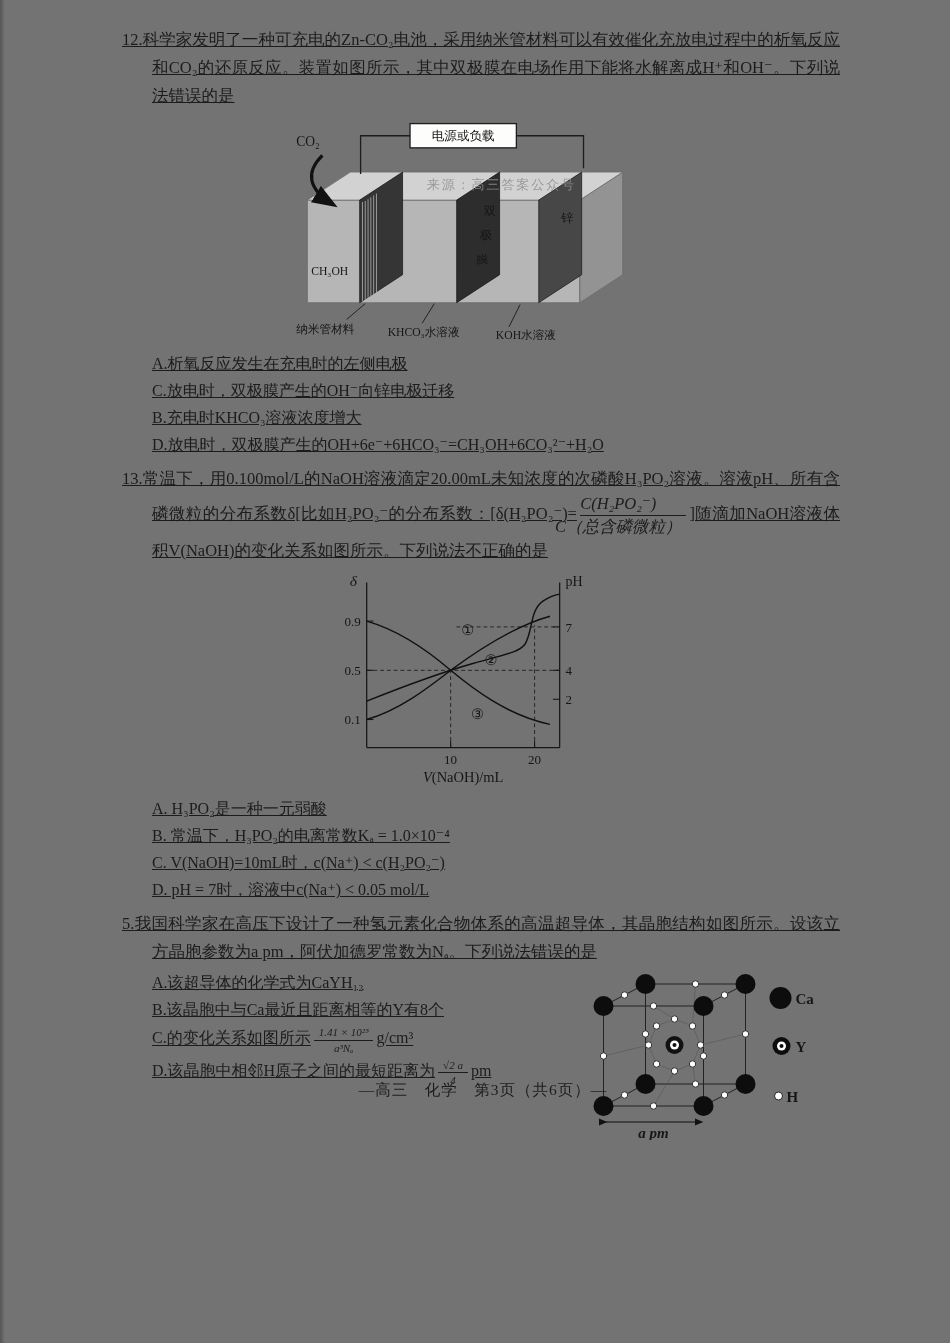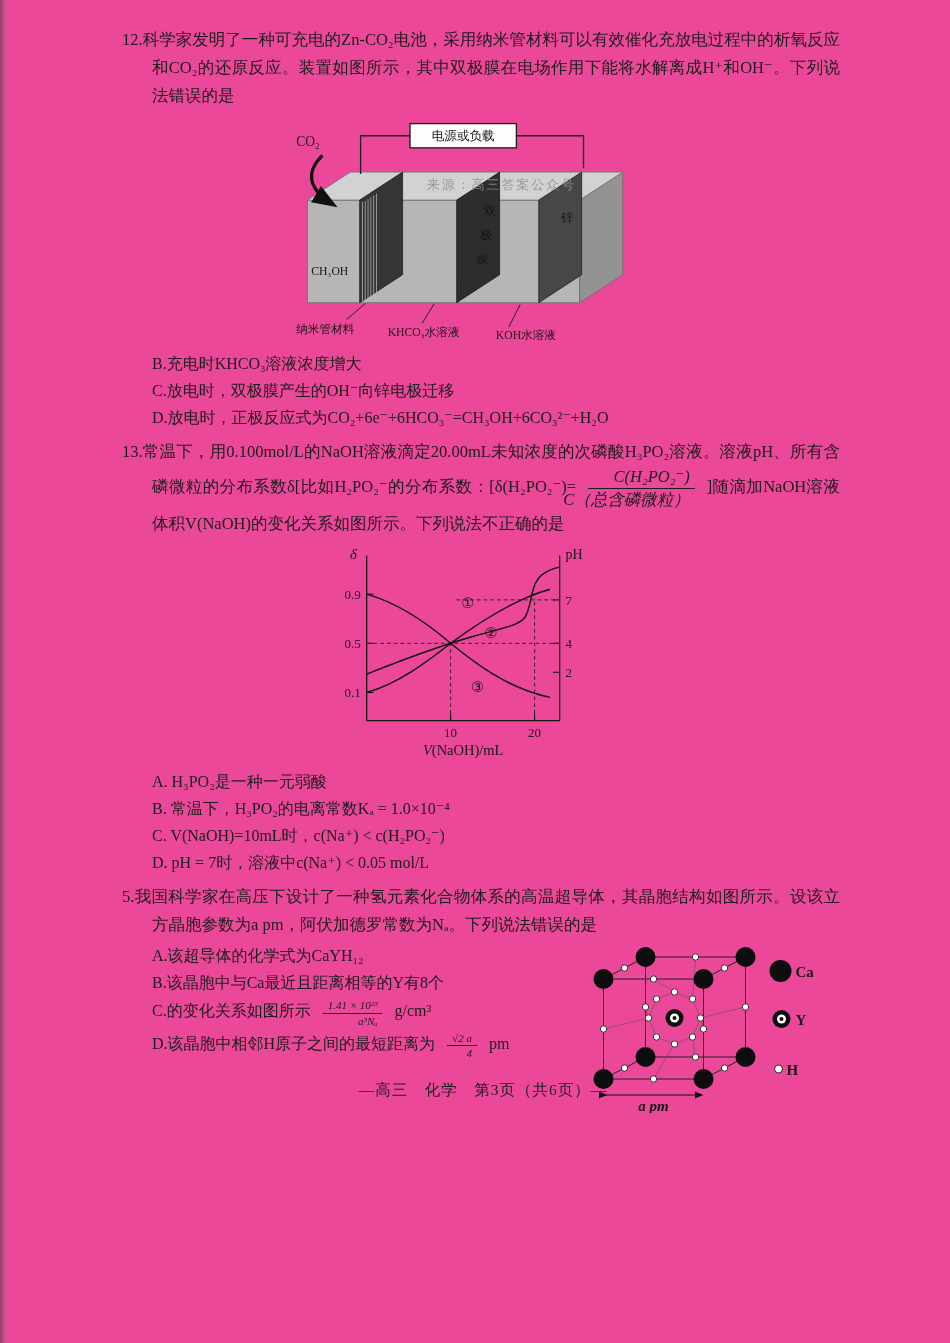--- a/index.html
+++ b/index.html
@@ -1,27 +1,27 @@
 <!DOCTYPE html>
 <html><head>
 <meta charset="utf-8">
 <style>
   *{margin:0;padding:0;box-sizing:border-box;}
   html,body{width:950px;height:1343px;}
   body{background:#f6f6f4;font-family:"Liberation Serif","DejaVu Serif",serif;color:#1c1c1c;position:relative;overflow:hidden;}
-  .page{position:absolute;inset:0;background:#ec4899;padding:26px 110px 0 122px;}
+  .page{position:absolute;inset:0;background:#737373;padding:26px 110px 0 122px;text-decoration:underline;}
   .scan-edge{position:absolute;left:0;top:0;bottom:0;width:9px;
     background:linear-gradient(90deg,rgba(55,55,55,.5),rgba(120,120,120,.18) 55%,rgba(0,0,0,0));pointer-events:none;}
   .stem{font-size:16.5px;line-height:1.7;padding-left:30px;text-indent:-30px;text-align:justify;}
   .qnum{font-weight:normal;}
   .option{font-size:16px;line-height:1.5;margin:3px 0 0 30px;}
   .fig{position:relative;}
   .fig12{margin:8px 0 8px 148px;}
   .fig13{margin:4px 0 4px 196px;}
-  .frac{display:inline-block;vertical-align:middle;text-align:right;margin:0 12px;}
+  .frac{display:inline-block;vertical-align:middle;text-align:center;margin:0 3px;}
   .frac .num{display:block;border-bottom:1.2px solid #1c1c1c;padding:0 5px;line-height:1.3;}
   .frac .den{display:block;padding:0 5px;line-height:1.3;}
   .frac.math{font-style:italic;}
   .q14-row{display:flex;align-items:flex-start;margin-top:2px;}
   .q14-opts{flex:1;}
   .q14-opts .option .frac{font-size:11px;}
   .q14-fig{width:262px;margin:0 8px 0 0;flex:0 0 auto;}
   .footer{position:absolute;left:16px;right:0;top:1080px;text-align:center;font-size:15.5px;letter-spacing:1px;}
   svg text{fill:#161616;}
   .wm{fill:#909090;opacity:.85;letter-spacing:2px;}
@@ -93,23 +93,24 @@
           <line x1="102" y1="199" x2="82" y2="216"></line>
           <line x1="176" y1="199" x2="163" y2="220"></line>
           <line x1="268" y1="200" x2="256" y2="224"></line>
         </g>
         <text x="28" y="230" font-size="12.5">纳米管材料</text>
         <text x="126" y="234" font-size="12.5">KHCO₃水溶液</text>
         <text x="242" y="237" font-size="12.5">KOH水溶液</text>
       </svg>
     </div>
 
+    <p class="option">A.析氧反应发生在充电时的左侧电极</p>
+    <p class="option">C.放电时，双极膜产生的OH⁻向锌电极迁移</p>
     <p class="option">B.充电时KHCO₃溶液浓度增大</p>
-    <p class="option">C.放电时，双极膜产生的OH⁻向锌电极迁移</p>
-    <p class="option">D.放电时，正极反应式为CO₂+6e⁻+6HCO₃⁻=CH₃OH+6CO₃²⁻+H₂O</p>
+    <p class="option">D.放电时，双极膜产生的OH+6e⁻+6HCO₃⁻=CH₃OH+6CO₃²⁻+H₂O</p>
   </section>
 
   <section style="margin-top:8px;">
     <p class="stem"><span class="qnum">13.</span><span>常温下，用0.100mol/L的NaOH溶液滴定20.00mL未知浓度的次磷酸H₃PO₂溶液。溶液pH、所有含磷微粒的分布系数δ[比如H₂PO₂⁻的分布系数：[δ(H₂PO₂⁻)=</span><span class="frac math"><span class="num">C(H₂PO₂⁻)</span><span class="den">C（总含磷微粒）</span></span><span>]随滴加NaOH溶液体积V(NaOH)的变化关系如图所示。下列说法不正确的是</span></p>
 
     <div class="fig fig13">
       <svg width="300" height="220" viewBox="0 0 310 228">
 
         <g stroke="#161616" stroke-width="1.3">
           <line x1="50" y1="14" x2="50" y2="185"></line>

